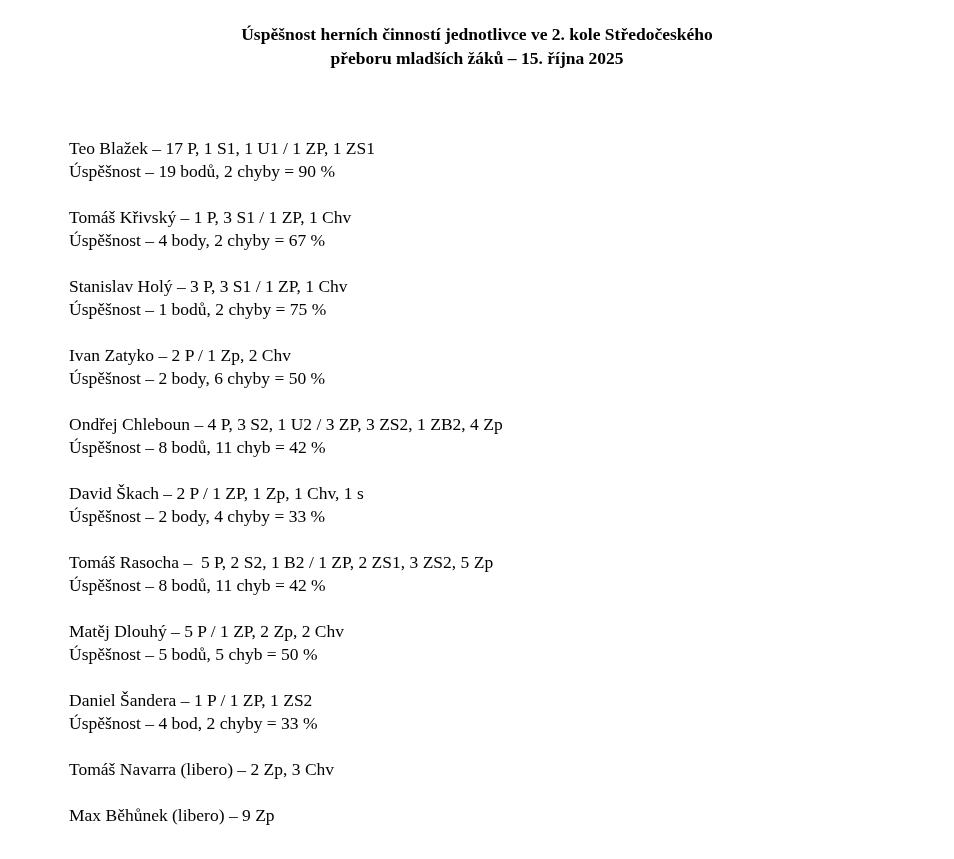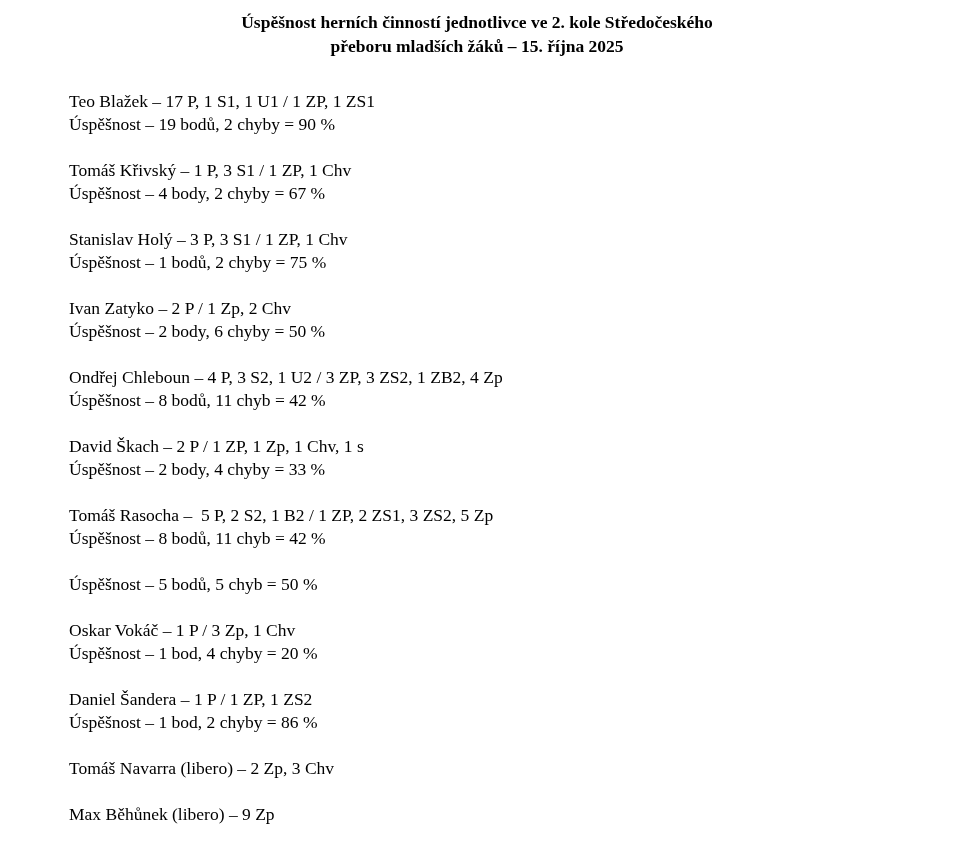--- a/index.html
+++ b/index.html
@@ -15,32 +15,32 @@
     font-family: "Liberation Serif", "DejaVu Serif", serif;
     overflow: hidden;
   }
   .page {
     width: 954px;
     height: 859px;
     background: #ffffff;
     padding-top: 6px;
   }
   .title {
-    margin: 4px;
+    margin: 16px;
     text-align: center;
     font-weight: bold;
     font-size: 17.5px;
     line-height: 24px;
   }
   .title-line {
     display: block;
     white-space: pre-wrap;
   }
   .doc-body {
-    margin-top: 32px;
+    margin-top: 67px;
     margin-left: 69px;
     margin-right: 40px;
   }
   .player-block {
     margin: 0 0 23px 0;
   }
   .line {
     margin: 0;
     font-size: 17.5px;
     line-height: 23px;
@@ -88,31 +88,28 @@
       <p class="line">David Škach – 2 P / 1 ZP, 1 Zp, 1 Chv, 1 s</p>
       <p class="line">Úspěšnost – 2 body, 4 chyby = 33 %</p>
     </div>
 
     <div class="player-block">
       <p class="line">Tomáš Rasocha –  5 P, 2 S2, 1 B2 / 1 ZP, 2 ZS1, 3 ZS2, 5 Zp</p>
       <p class="line">Úspěšnost – 8 bodů, 11 chyb = 42 %</p>
     </div>
 
     <div class="player-block">
+      <p class="line">Matěj Dlouhý – 5 P / 1 ZP, 2 Zp, 2 Chv</p>
       <p class="line">Úspěšnost – 5 bodů, 5 chyb = 50 %</p>
     </div>
 
-    <div class="player-block">
-      <p class="line">Oskar Vokáč – 1 P / 3 Zp, 1 Chv</p>
-      <p class="line">Úspěšnost – 1 bod, 4 chyby = 20 %</p>
-    </div>
 
     <div class="player-block">
       <p class="line">Daniel Šandera – 1 P / 1 ZP, 1 ZS2</p>
-      <p class="line">Úspěšnost – 1 bod, 2 chyby = 86 %</p>
+      <p class="line">Úspěšnost – 4 bod, 2 chyby = 33 %</p>
     </div>
 
     <div class="player-block">
       <p class="line">Tomáš Navarra (libero) – 2 Zp, 3 Chv</p>
     </div>
 
     <div class="player-block">
       <p class="line">Max Běhůnek (libero) – 9 Zp</p>
     </div>
 

